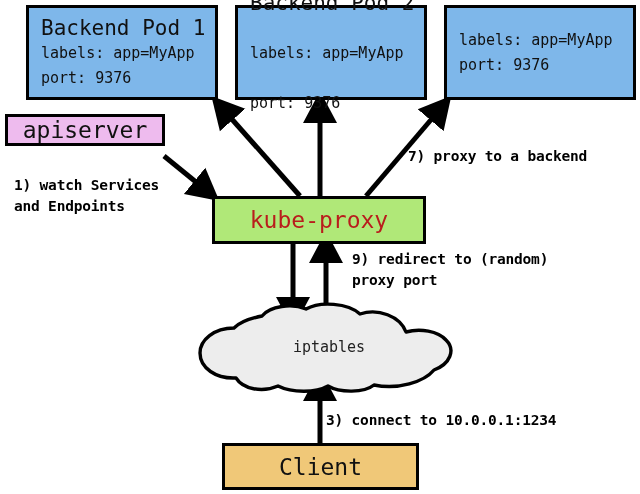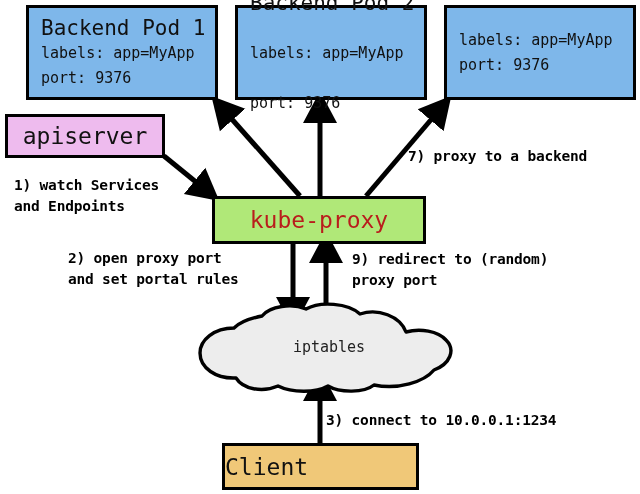--- a/index.html
+++ b/index.html
@@ -37,41 +37,42 @@
   }
   .pod-line {
     font-size: 15px;
     line-height: 25px;
     color: #111;
     white-space: nowrap;
   }
   
   #apiserver {
     background: #EEBBEE;
-    left: 5px; top: 114px; width: 160px; height: 44px;
+    left: 5px; top: 114px; width: 160px; height: 32px;
     align-items: center;
   }
   #apiserver .lbl {
     font-size: 23px;
     color: #111;
   }
   
   #kubeproxy {
     background: #B0E878;
     left: 212px; top: 196px; width: 214px; height: 48px;
     align-items: center;
   }
   #kubeproxy .lbl {
     font-size: 23px;
     color: #b91c1c;
   }
   
   #client {
     background: #F0C878;
     left: 222px; top: 443px; width: 197px; height: 47px;
+    align-items: center;
   }
   #client .lbl {
     font-size: 23px;
     color: #111;
   }
   
   #cloud {
     position: absolute;
     left: 188px; top: 300px; width: 276px; height: 94px;
   }
@@ -191,20 +192,18 @@
     </svg>
     <div id="cloud-label">iptables</div>
   </div>
 
   <div class="node" id="client">
     <div class="lbl">Client</div>
   </div>
 
   <div class="step" id="step1">1) watch Services
 and Endpoints</div>
-  <div class="step" id="step2">2) open proxy port
-and set portal rules</div>
   <div class="step" id="step3">3) connect to 10.0.0.1:1234</div>
   <div class="step" id="step4">9) redirect to (random)
 proxy port</div>
   <div class="step" id="step5">7) proxy to a backend</div>
 
 </div>
 
 </body></html>

